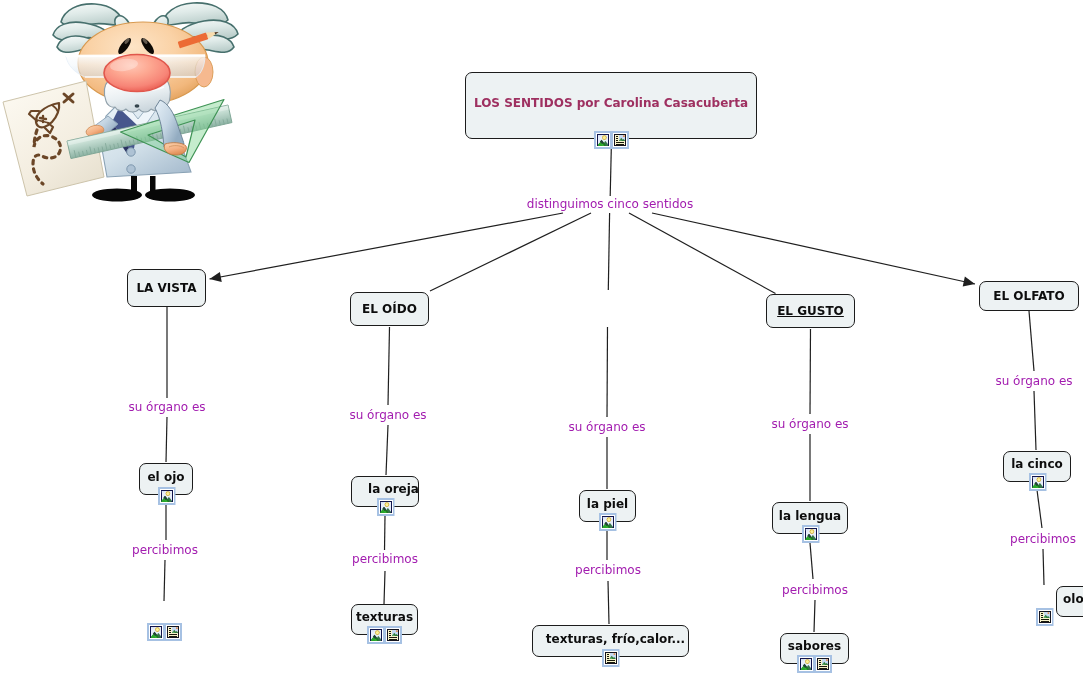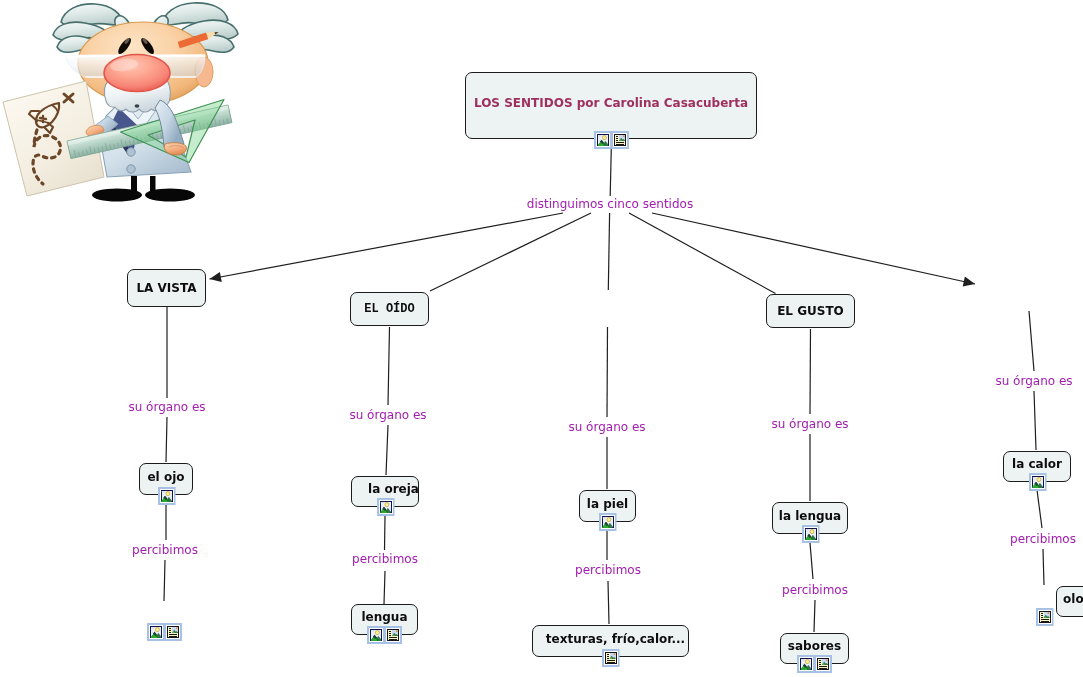--- a/index.html
+++ b/index.html
@@ -343,21 +343,21 @@
         <circle cx="12.9" cy="5.1" r="0.95" fill="#e8823a"></circle>
       </g>
       <rect x="5" y="5" width="2" height="1" fill="#19190c"></rect>
       <rect x="5" y="7" width="2" height="1" fill="#19190c"></rect>
       <rect x="5" y="9" width="2" height="1" fill="#19190c"></rect>
       <rect x="5" y="11" width="8" height="1" fill="#19190c"></rect>
       <rect x="5" y="13" width="8" height="1" fill="#19190c"></rect>
     </svg>
     </div>
 
-  <div class="node" style="left:350px;top:292px;width:79px;height:34px;font-family:Liberation Mono, monospace;">
+  <div class="node" style="left:350px;top:292px;width:79px;height:34px;">
     <span>EL OÍDO</span>
   </div>
   <div class="label" style="left:388px;top:414.5px;">su órgano es</div>
   <div class="node hasres" style="left:351px;top:476px;width:68px;height:31px;padding-left:17px;">
     <span>la oreja</span>
   </div>
   <div class="res" style="left:385px;top:507px;">
       <svg class="ricon" viewBox="0 0 18 18" shape-rendering="crispEdges">
       <rect x="0" y="0" width="18" height="18" fill="#a6c1e3"></rect>
       <rect x="2" y="2" width="14" height="14" fill="#ffffff"></rect>
@@ -370,21 +370,21 @@
         <path d="M4 15 L7.5 8.8 L10.1 12.1 L11.1 11 L14 15 Z" fill="#1d7a21"></path>
         <path d="M4 15 L7 10.4 L10.3 15 Z" fill="#32b233"></path>
         <path d="M7.5 8.8 L9.9 11.7 L8.1 13.1 L5.9 10.6 Z" fill="#23423a"></path>
         <path d="M10.3 11 L11.5 10 L14 13.3 L14 15 L11.7 15 Z" fill="#33734a"></path>
         <path d="M4 13.4 L6.2 11.5 L8.5 15 L4 15 Z" fill="#29a52b"></path>
       </g>
     </svg>
     </div>
   <div class="label" style="left:385px;top:559px;">percibimos</div>
   <div class="node hasres" style="left:351px;top:604px;width:67px;height:31px;">
-    <span>lengua</span>
+    <span>texturas</span>
   </div>
   <div class="res" style="left:384px;top:635px;">
       <svg class="ricon" viewBox="0 0 18 18" shape-rendering="crispEdges">
       <rect x="0" y="0" width="18" height="18" fill="#a6c1e3"></rect>
       <rect x="2" y="2" width="14" height="14" fill="#ffffff"></rect>
       <rect x="3" y="3" width="12" height="12" fill="#10144a"></rect>
       <rect x="4" y="4" width="10" height="10" fill="#e8eefa"></rect>
       <g shape-rendering="auto">
         <path d="M4 4.6 L6.2 4.1 L8.1 4.8 L6.5 5.5 L4 5.3 Z" fill="#d3dff2"></path>
         <circle cx="10.4" cy="6.6" r="2.3" fill="#cfa72c"></circle>
@@ -454,21 +454,21 @@
         <circle cx="12.9" cy="5.1" r="0.95" fill="#e8823a"></circle>
       </g>
       <rect x="5" y="5" width="2" height="1" fill="#19190c"></rect>
       <rect x="5" y="7" width="2" height="1" fill="#19190c"></rect>
       <rect x="5" y="9" width="2" height="1" fill="#19190c"></rect>
       <rect x="5" y="11" width="8" height="1" fill="#19190c"></rect>
       <rect x="5" y="13" width="8" height="1" fill="#19190c"></rect>
     </svg>
     </div>
 
-  <div class="node" style="left:766px;top:294px;width:89px;height:34px;">
+  <div class="node" style="left:766px;top:294px;width:89px;height:34px;text-decoration:underline;">
     <span>EL GUSTO</span>
   </div>
   <div class="label" style="left:810px;top:424px;">su órgano es</div>
   <div class="node hasres" style="left:772px;top:502px;width:76px;height:32px;">
     <span>la lengua</span>
   </div>
   <div class="res" style="left:810px;top:534px;">
       <svg class="ricon" viewBox="0 0 18 18" shape-rendering="crispEdges">
       <rect x="0" y="0" width="18" height="18" fill="#a6c1e3"></rect>
       <rect x="2" y="2" width="14" height="14" fill="#ffffff"></rect>
@@ -519,23 +519,26 @@
         <circle cx="12.9" cy="5.1" r="0.95" fill="#e8823a"></circle>
       </g>
       <rect x="5" y="5" width="2" height="1" fill="#19190c"></rect>
       <rect x="5" y="7" width="2" height="1" fill="#19190c"></rect>
       <rect x="5" y="9" width="2" height="1" fill="#19190c"></rect>
       <rect x="5" y="11" width="8" height="1" fill="#19190c"></rect>
       <rect x="5" y="13" width="8" height="1" fill="#19190c"></rect>
     </svg>
     </div>
 
+  <div class="node" style="left:979px;top:281px;width:100px;height:30px;">
+    <span>EL OLFATO</span>
+  </div>
   <div class="label" style="left:1034px;top:380.5px;">su órgano es</div>
   <div class="node hasres" style="left:1003px;top:451px;width:68px;height:31px;">
-    <span>la calor</span>
+    <span>la cinco</span>
   </div>
   <div class="res" style="left:1037px;top:482px;">
       <svg class="ricon" viewBox="0 0 18 18" shape-rendering="crispEdges">
       <rect x="0" y="0" width="18" height="18" fill="#a6c1e3"></rect>
       <rect x="2" y="2" width="14" height="14" fill="#ffffff"></rect>
       <rect x="3" y="3" width="12" height="12" fill="#10144a"></rect>
       <rect x="4" y="4" width="10" height="10" fill="#e8eefa"></rect>
       <g shape-rendering="auto">
         <path d="M4 4.6 L6.2 4.1 L8.1 4.8 L6.5 5.5 L4 5.3 Z" fill="#d3dff2"></path>
         <circle cx="10.4" cy="6.6" r="2.3" fill="#cfa72c"></circle>

